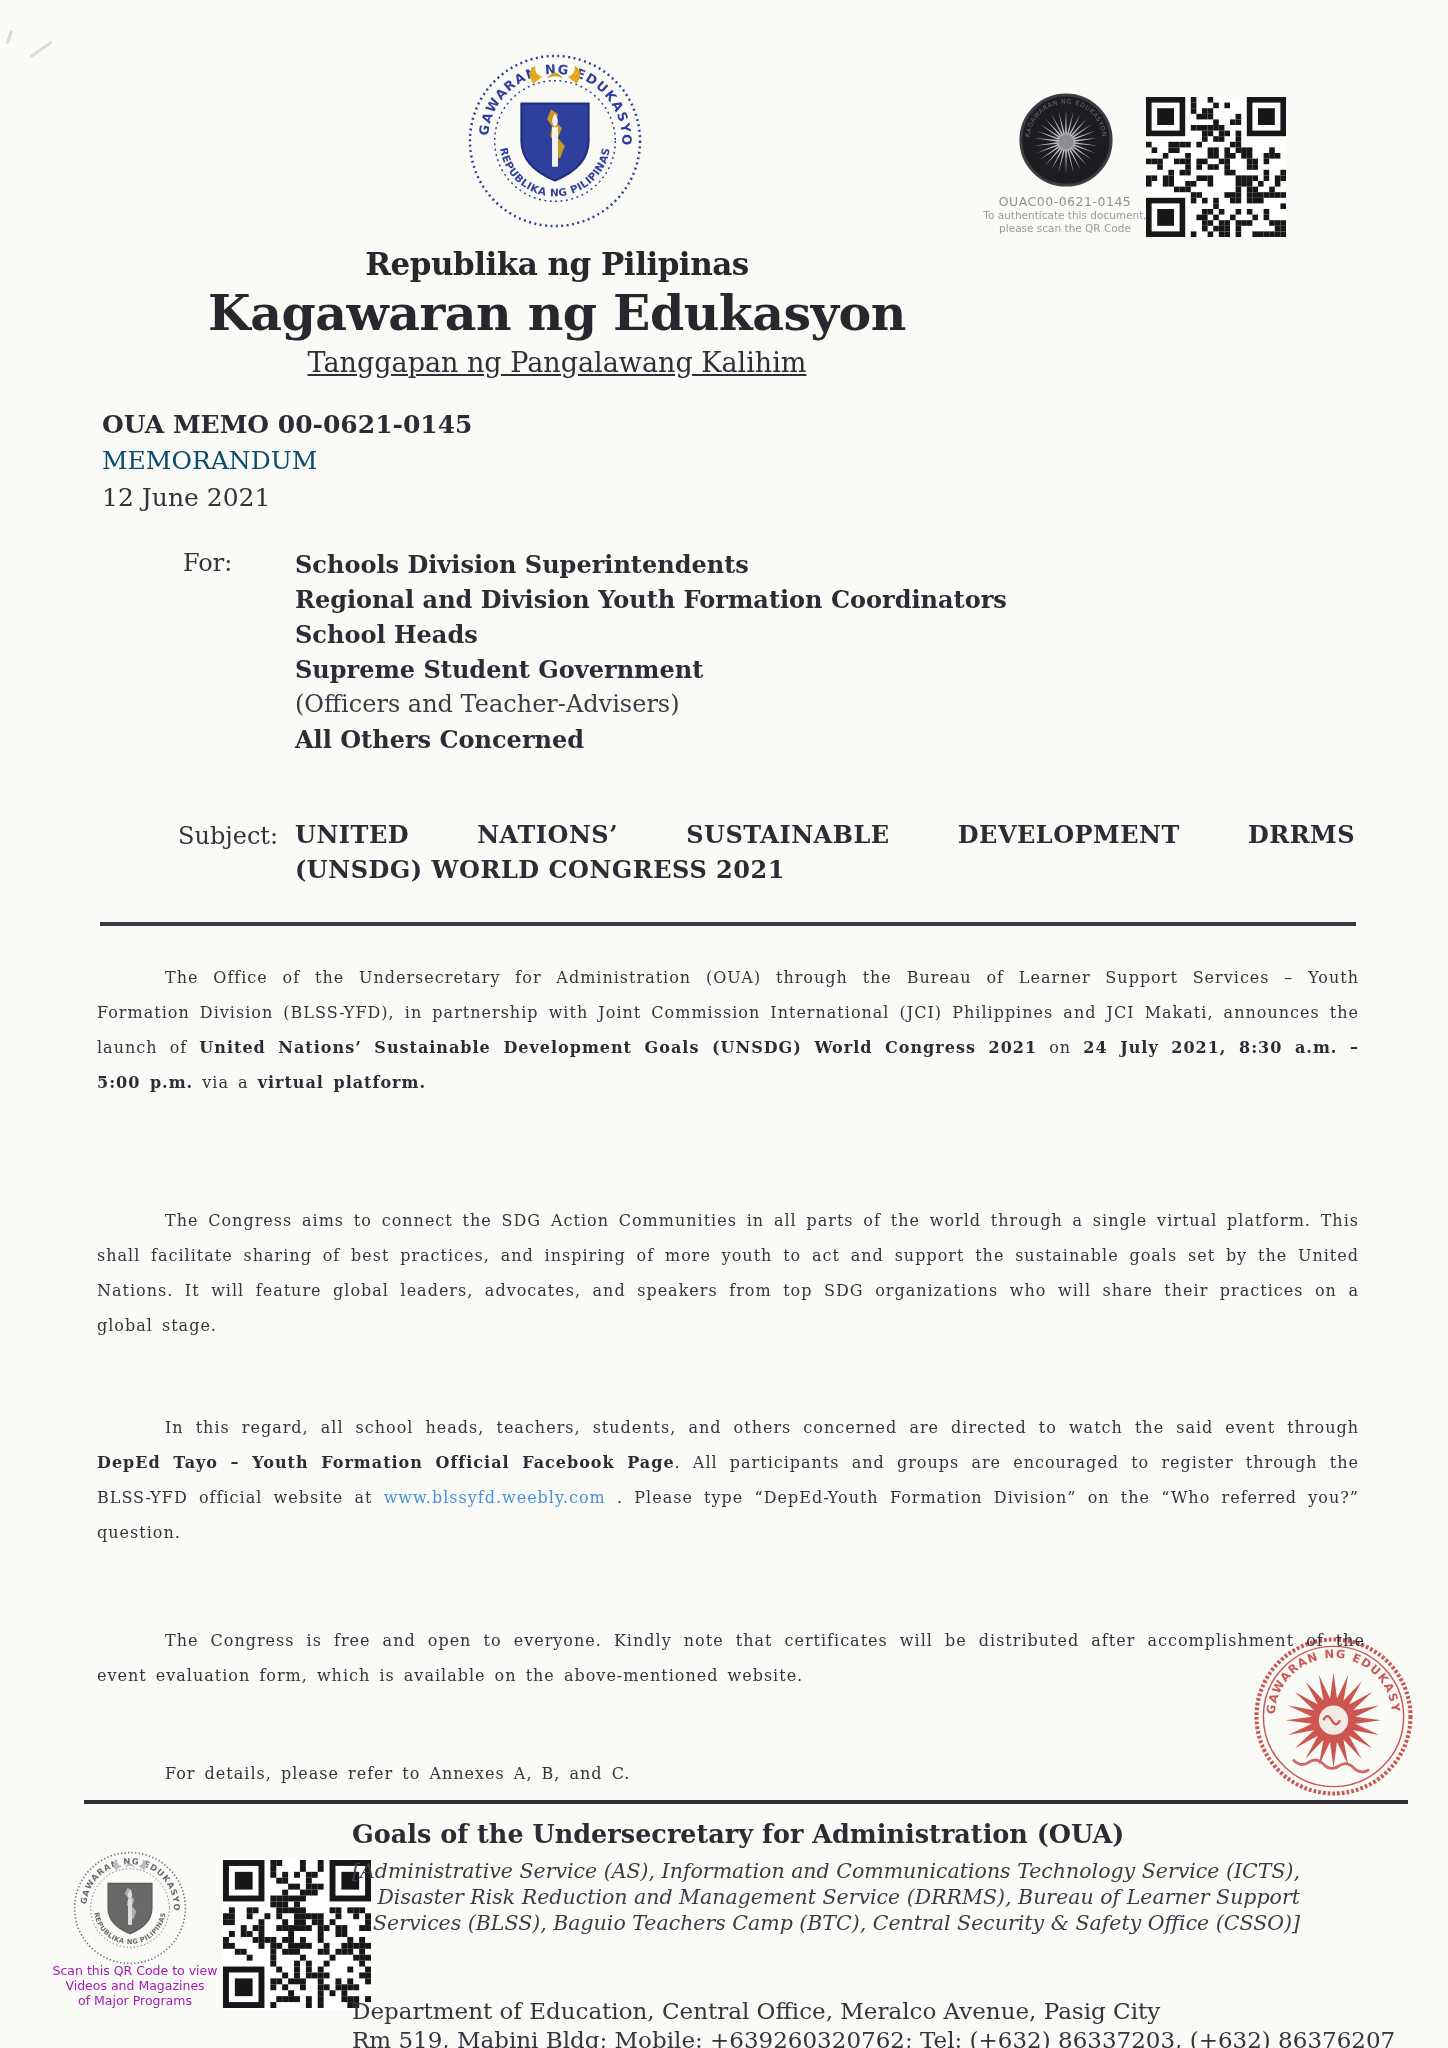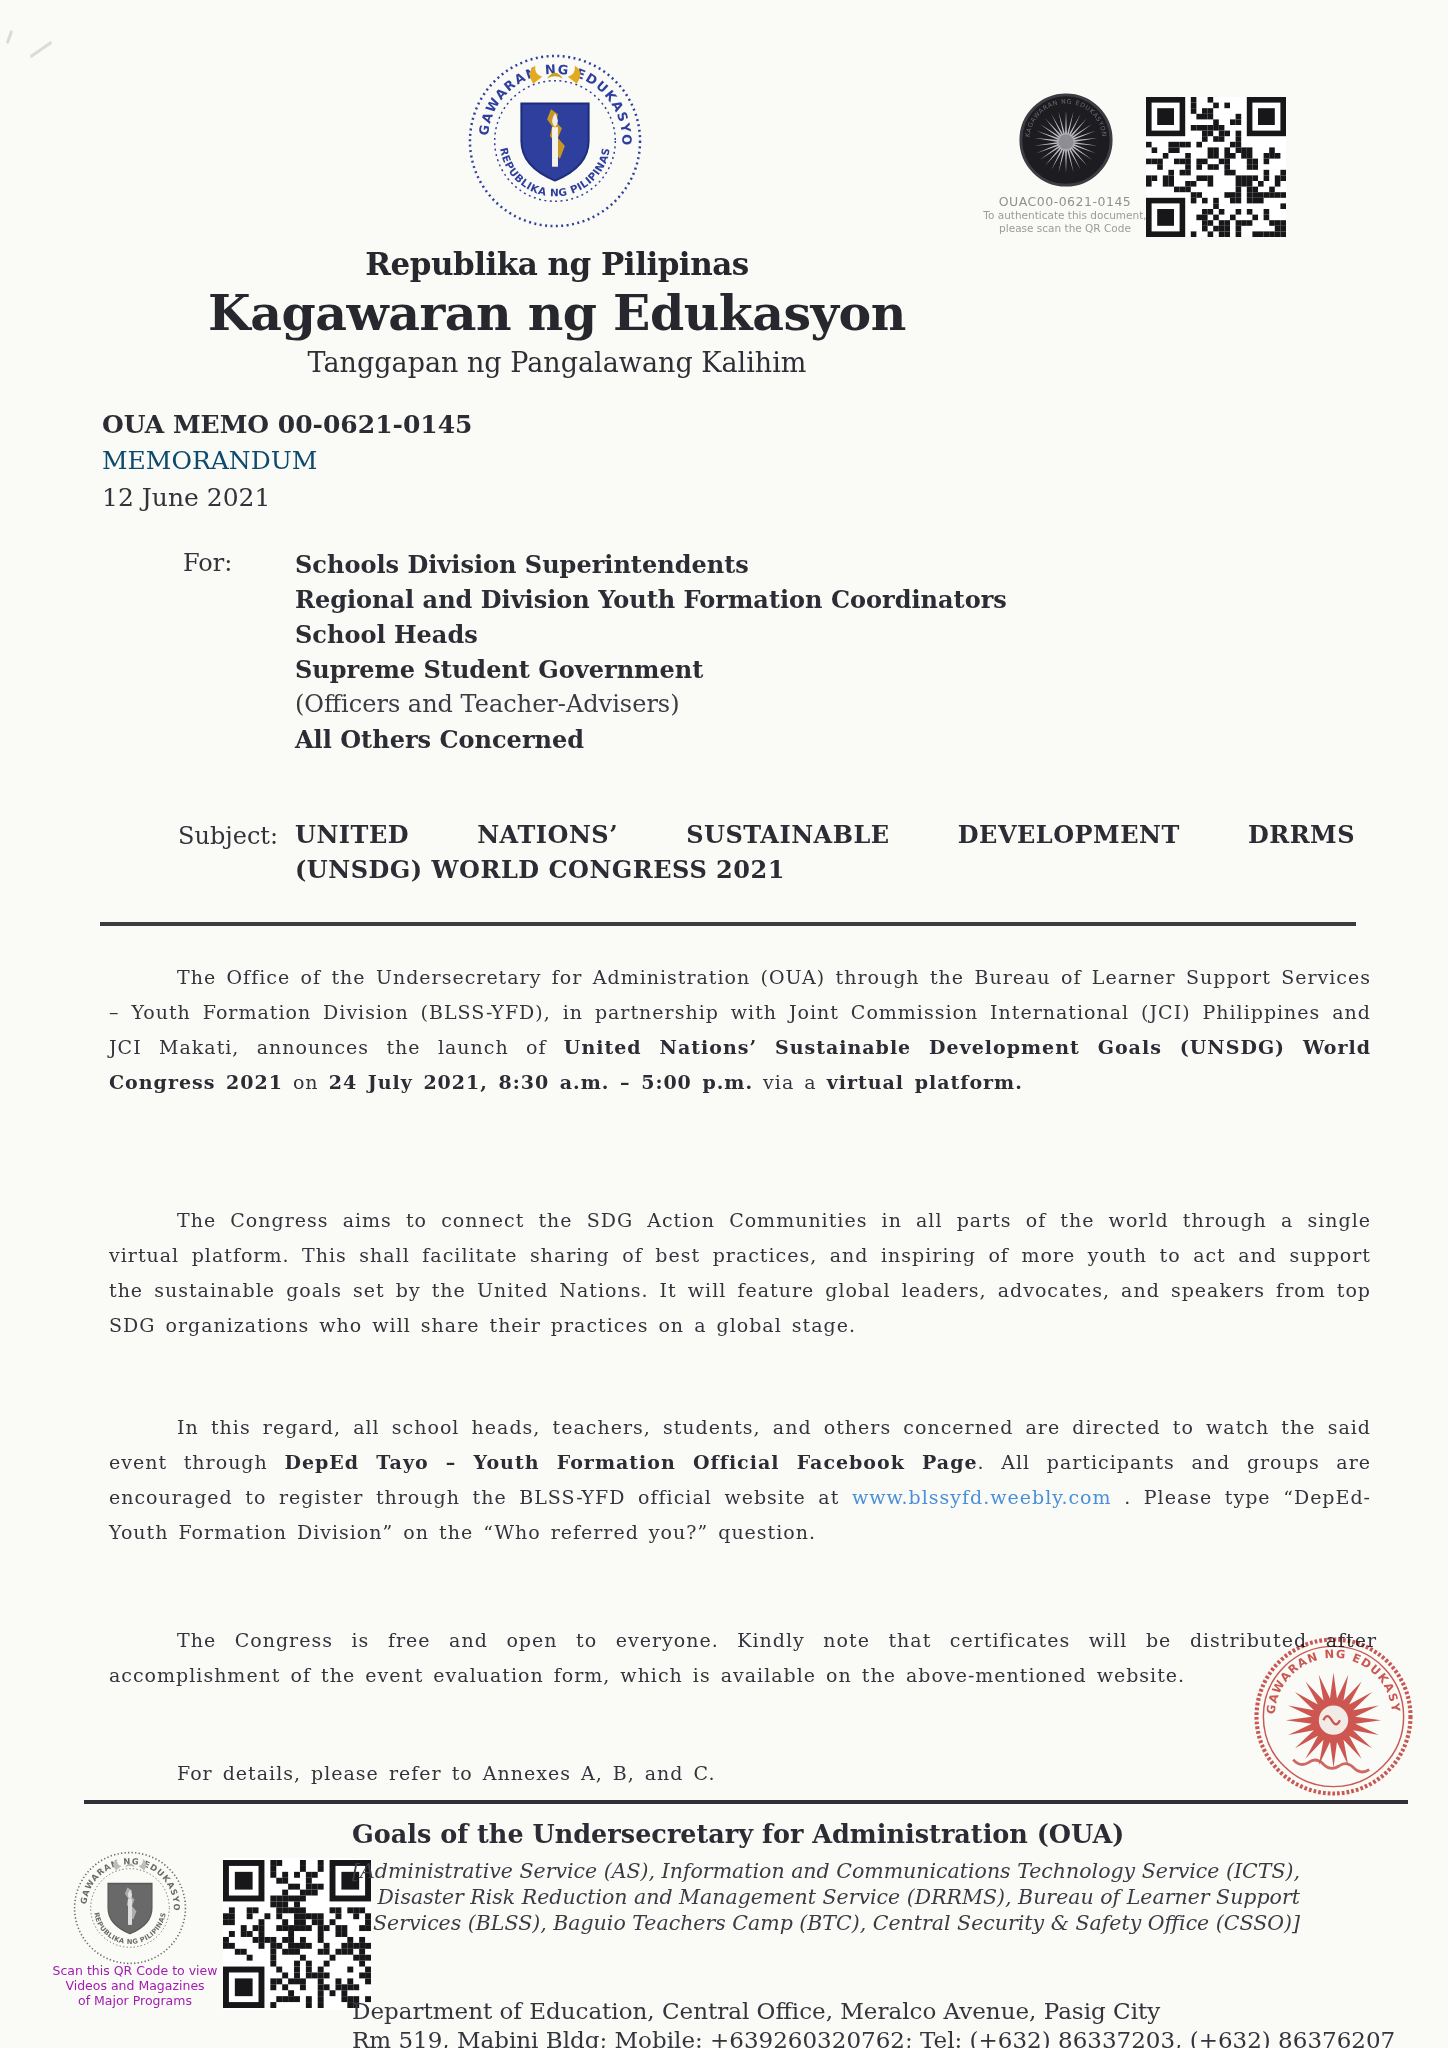--- a/index.html
+++ b/index.html
@@ -7,21 +7,21 @@
   .page {
     position:relative; width:1448px; height:2048px; margin:0 auto;
     background:#fafaf7; overflow:hidden;
     font-family:"DejaVu Serif","Liberation Serif",serif; color:#32333b;
   }
   .abs { position:absolute; }
   .centerband { left:0; width:1114px; text-align:center; }
   .blackletter { font-weight:bold; letter-spacing:-0.5px; color:#27272e; }
   .h-republic { top:246px; font-size:31px; }
   .h-dept { top:284px; font-size:49px; }
-  .h-office { top:347px; font-size:27px; color:#2e2f36; }
+  .h-office { top:347px; font-size:27px; color:#2e2f36;text-decoration:underline; }
 
   .seal-main { left:466px; top:52px; width:178px; height:178px; }
   .auth-seal { left:1018px; top:92px; width:96px; height:96px; }
   .auth-text { left:955px; top:194px; width:220px; text-align:center;
     font-family:"DejaVu Sans","Liberation Sans",sans-serif; color:#90908e; }
   .auth-code { font-size:12.5px; letter-spacing:.5px; }
   .auth-note { font-size:10.5px; line-height:13px; color:#9b9b99; }
   .qr { background:#fff; }
   .qr-top { left:1146px; top:97px; width:140px; height:140px; }
 
@@ -33,22 +33,22 @@
   .recipients { left:295px; top:547px; font-size:24px; line-height:35px; font-weight:bold; color:#2b2c34; }
   .recipients .normal { font-weight:normal; color:#3a3b43; }
   .subject-label { left:178px; top:822px; font-size:24px; }
   .subject-l1 { left:295px; top:820px; width:1060px; font-size:24px; font-weight:bold;
     text-align:justify; text-align-last:justify; letter-spacing:.5px; color:#2b2c34; }
   .subject-l2 { left:295px; top:855px; font-size:24px; font-weight:bold; letter-spacing:.5px; color:#2b2c34; }
 
   .rule-subject { left:100px; top:922px; width:1256px; height:3.5px; background:#3b3b41; }
   .rule-footer  { left:84px; top:1800px; width:1324px; height:4px; background:#303036; }
 
-  .para { left:97px; width:1262px; font-size:19px; line-height:35px;
-    text-align:justify; text-indent:68px; letter-spacing:1px; word-spacing:3px; color:#33343c;margin-left:12px; }
+  .para { left:97px; width:1262px; font-size:16px; line-height:35px;
+    text-align:justify; text-indent:68px; letter-spacing:1px; word-spacing:3px; color:#33343c; }
   .p1 { top:960px; } .p2 { top:1203px; } .p3 { top:1410px; }
   .p4 { top:1623px; width:1268px; } .p5 { top:1756px; text-align:left; }
   .para .b { font-weight:bold; color:#2b2c34; }
   .para .link { color:#4a90d9; text-decoration:none; }
 
   .red-stamp { left:1251px; top:1634px; width:165px; height:165px; opacity:.85; mix-blend-mode:multiply; }
 
   .footer-seal { left:72px; top:1850px; width:116px; height:116px;
     filter:grayscale(1) brightness(1.2) contrast(.72); opacity:.92; }
   .footer-caption { left:45px; top:1963px; width:180px; text-align:center;

